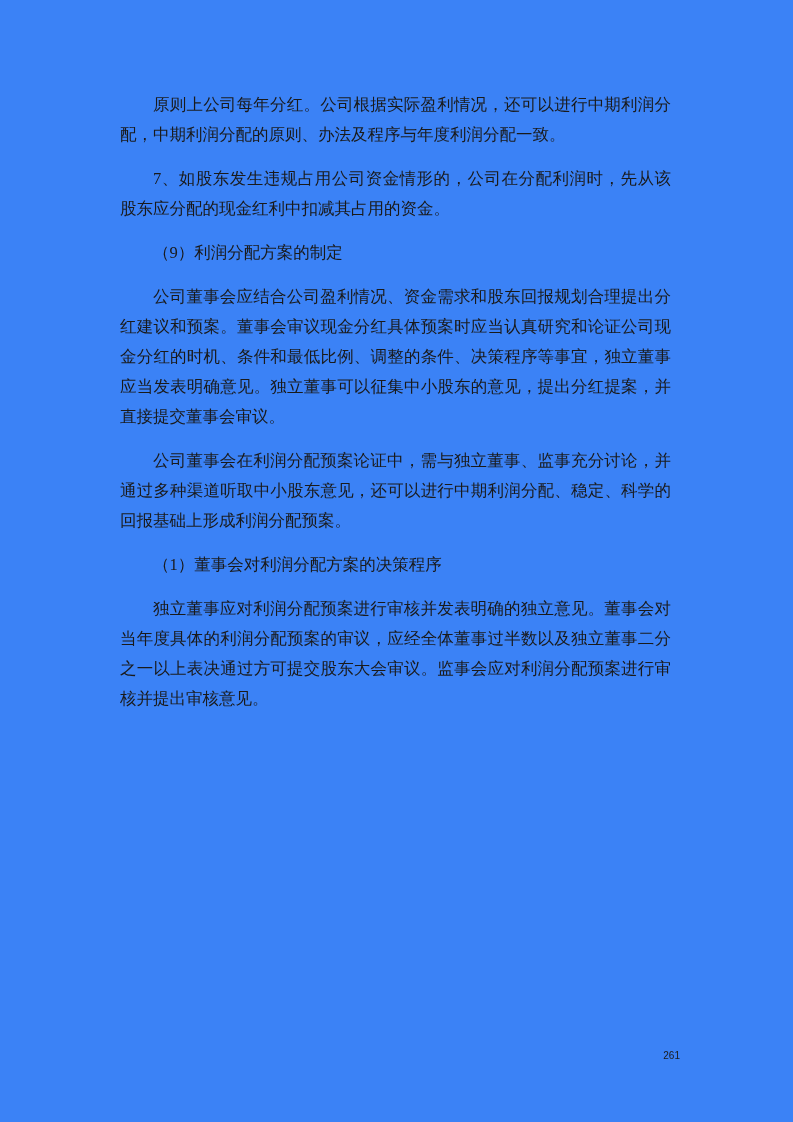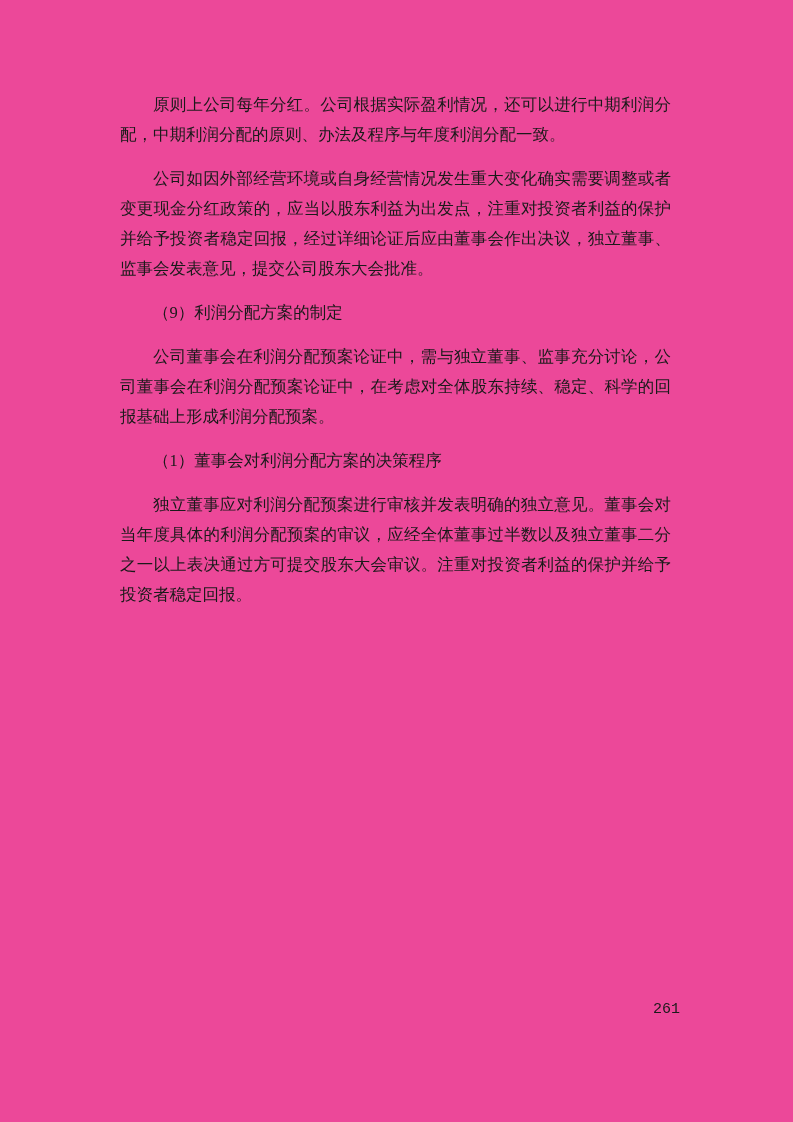--- a/index.html
+++ b/index.html
@@ -4,21 +4,21 @@
 <style>
   html, body {
     margin: 0;
     padding: 0;
     background: #ffffff;
   }
   .page {
     position: relative;
     width: 793px;
     height: 1122px;
-    background: #ec4899;
+    background: #3b82f6;
     color: #1a1a1a;
     font-family: "Liberation Serif", serif;
     overflow: hidden;
   }
   .content {
     position: absolute;
     top: 90px;
     left: 120px;
     width: 551px;
   }
@@ -27,34 +27,35 @@
     font-size: 16.5px;
     line-height: 30px;
     text-align: justify;
     text-align-last: left;
     text-indent: 2em;
     word-break: break-all;
     color: #1a1a1a;
   }
   .page-number {
     position: absolute;
-    top: 1002px;
+    top: 1048px;
     right: 113px;
-    font-size: 15px;
+    font-size: 10px;
     line-height: 16px;
     color: #1a1a1a;
-    font-family: Liberation Mono, monospace;
+    font-family: Liberation Sans, sans-serif;
   }
 </style>
 </head>
 <body>
 
 <div class="page">
   <div class="content">
     <p class="para">原则上公司每年分红。公司根据实际盈利情况，还可以进行中期利润分配，中期利润分配的原则、办法及程序与年度利润分配一致。</p>
-    <p class="para">公司如因外部经营环境或自身经营情况发生重大变化确实需要调整或者变更现金分红政策的，应当以股东利益为出发点，注重对投资者利益的保护并给予投资者稳定回报，经过详细论证后应由董事会作出决议，独立董事、监事会发表意见，提交公司股东大会批准。</p>
+    <p class="para">7、如股东发生违规占用公司资金情形的，公司在分配利润时，先从该股东应分配的现金红利中扣减其占用的资金。</p>
     <p class="para">（9）利润分配方案的制定</p>
-    <p class="para">公司董事会在利润分配预案论证中，需与独立董事、监事充分讨论，公司董事会在利润分配预案论证中，在考虑对全体股东持续、稳定、科学的回报基础上形成利润分配预案。</p>
+    <p class="para">公司董事会应结合公司盈利情况、资金需求和股东回报规划合理提出分红建议和预案。董事会审议现金分红具体预案时应当认真研究和论证公司现金分红的时机、条件和最低比例、调整的条件、决策程序等事宜，独立董事应当发表明确意见。独立董事可以征集中小股东的意见，提出分红提案，并直接提交董事会审议。</p>
+    <p class="para">公司董事会在利润分配预案论证中，需与独立董事、监事充分讨论，并通过多种渠道听取中小股东意见，还可以进行中期利润分配、稳定、科学的回报基础上形成利润分配预案。</p>
     <p class="para">（1）董事会对利润分配方案的决策程序</p>
-    <p class="para">独立董事应对利润分配预案进行审核并发表明确的独立意见。董事会对当年度具体的利润分配预案的审议，应经全体董事过半数以及独立董事二分之一以上表决通过方可提交股东大会审议。注重对投资者利益的保护并给予投资者稳定回报。</p>
+    <p class="para">独立董事应对利润分配预案进行审核并发表明确的独立意见。董事会对当年度具体的利润分配预案的审议，应经全体董事过半数以及独立董事二分之一以上表决通过方可提交股东大会审议。监事会应对利润分配预案进行审核并提出审核意见。</p>
   </div>
   <div class="page-number">261</div>
 </div>
 
 </body></html>

